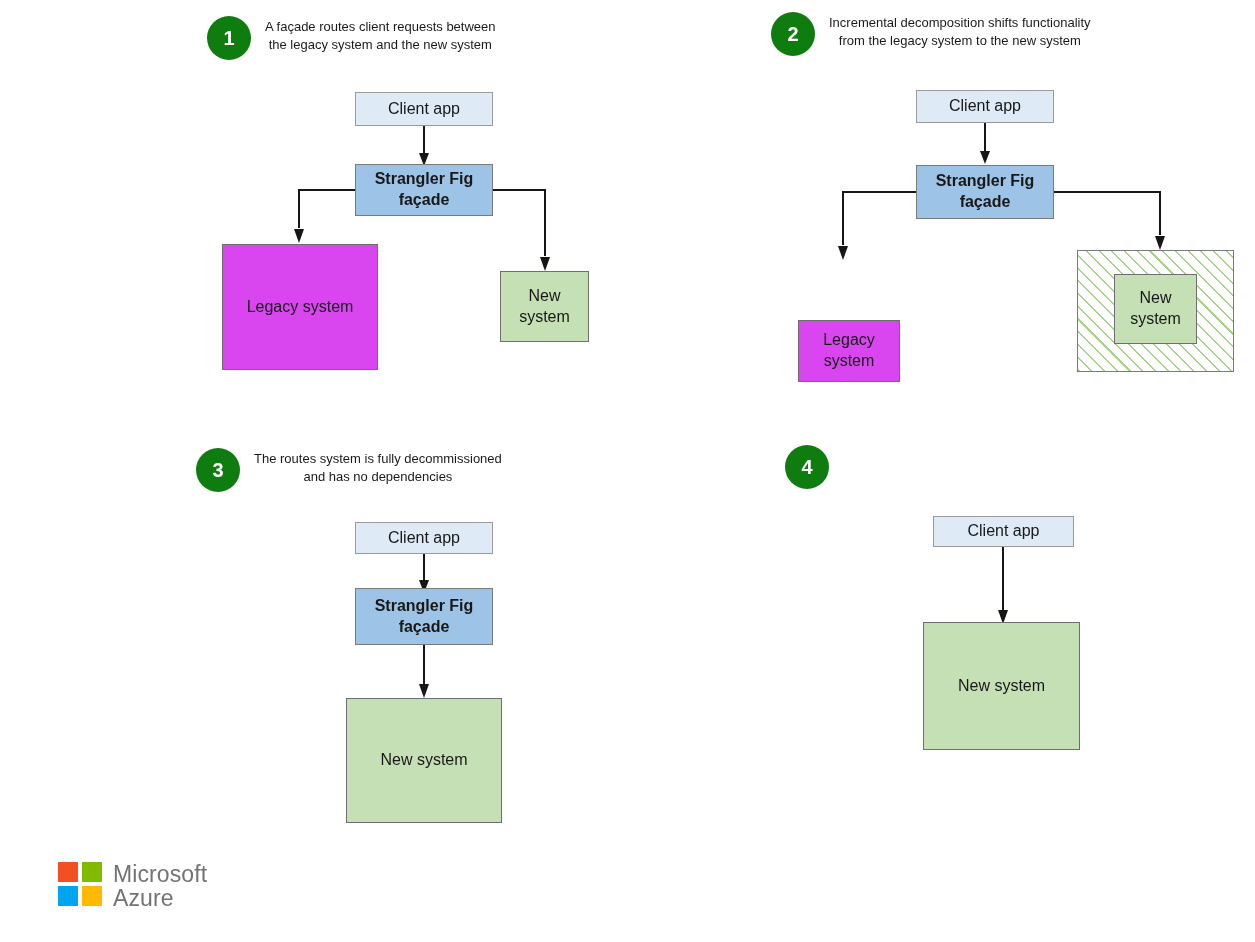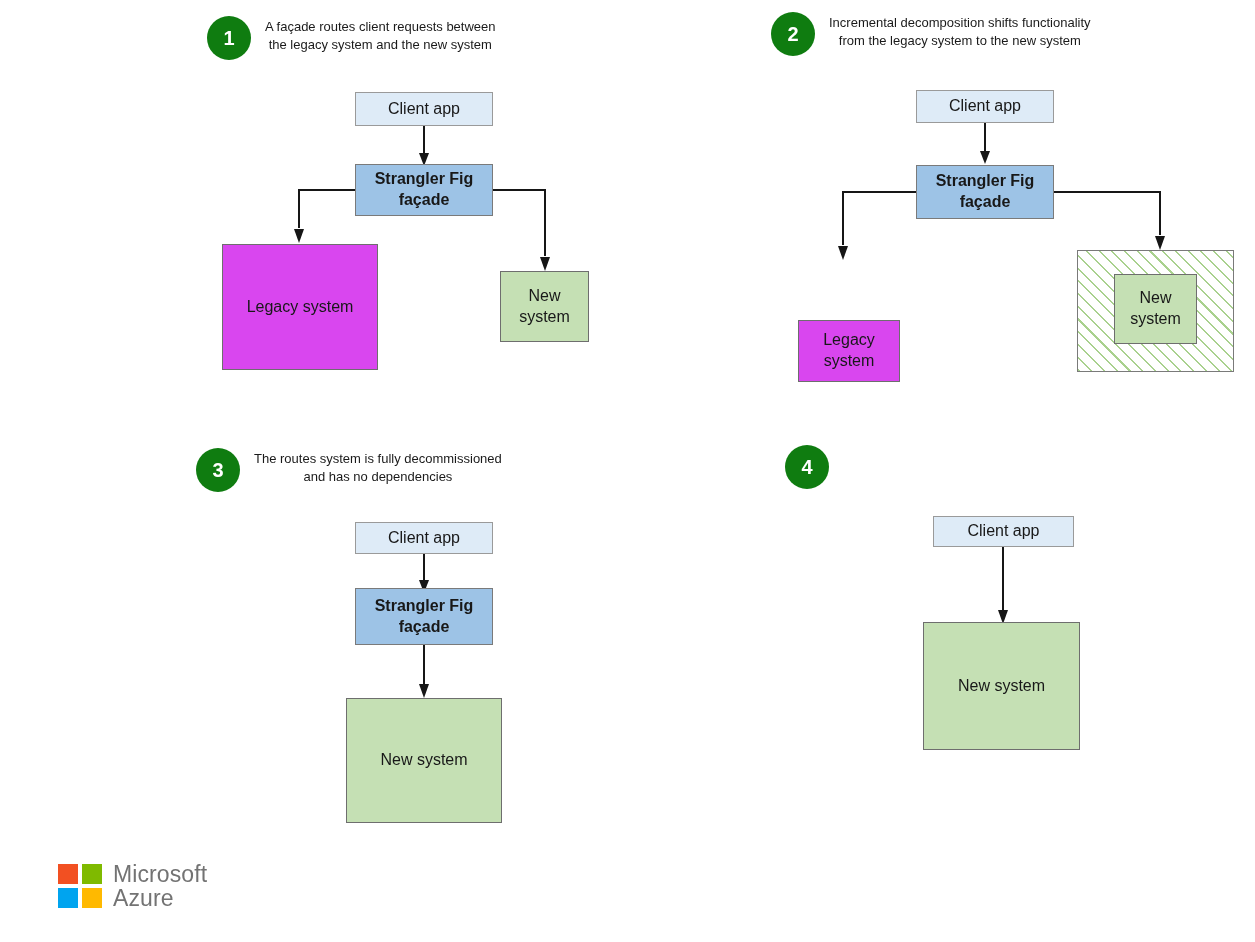--- a/index.html
+++ b/index.html
@@ -88,21 +88,20 @@
     pointer-events: none;
     overflow: visible;
   }
   .wires path, .wires line { fill: none; stroke: #161616; stroke-width: 2; }
 
   
   #ms-logo {
     position: absolute;
     left: 58px; top: 862px;
     display: flex;
-    align-items: center;
   }
   .ms-squares {
     width: 44px; height: 44px;
     display: grid;
     grid-template-columns: 1fr 1fr;
     grid-template-rows: 1fr 1fr;
     gap: 4px;
     flex: 0 0 auto;
   }
   .ms-sq { width: 100%; height: 100%; }

